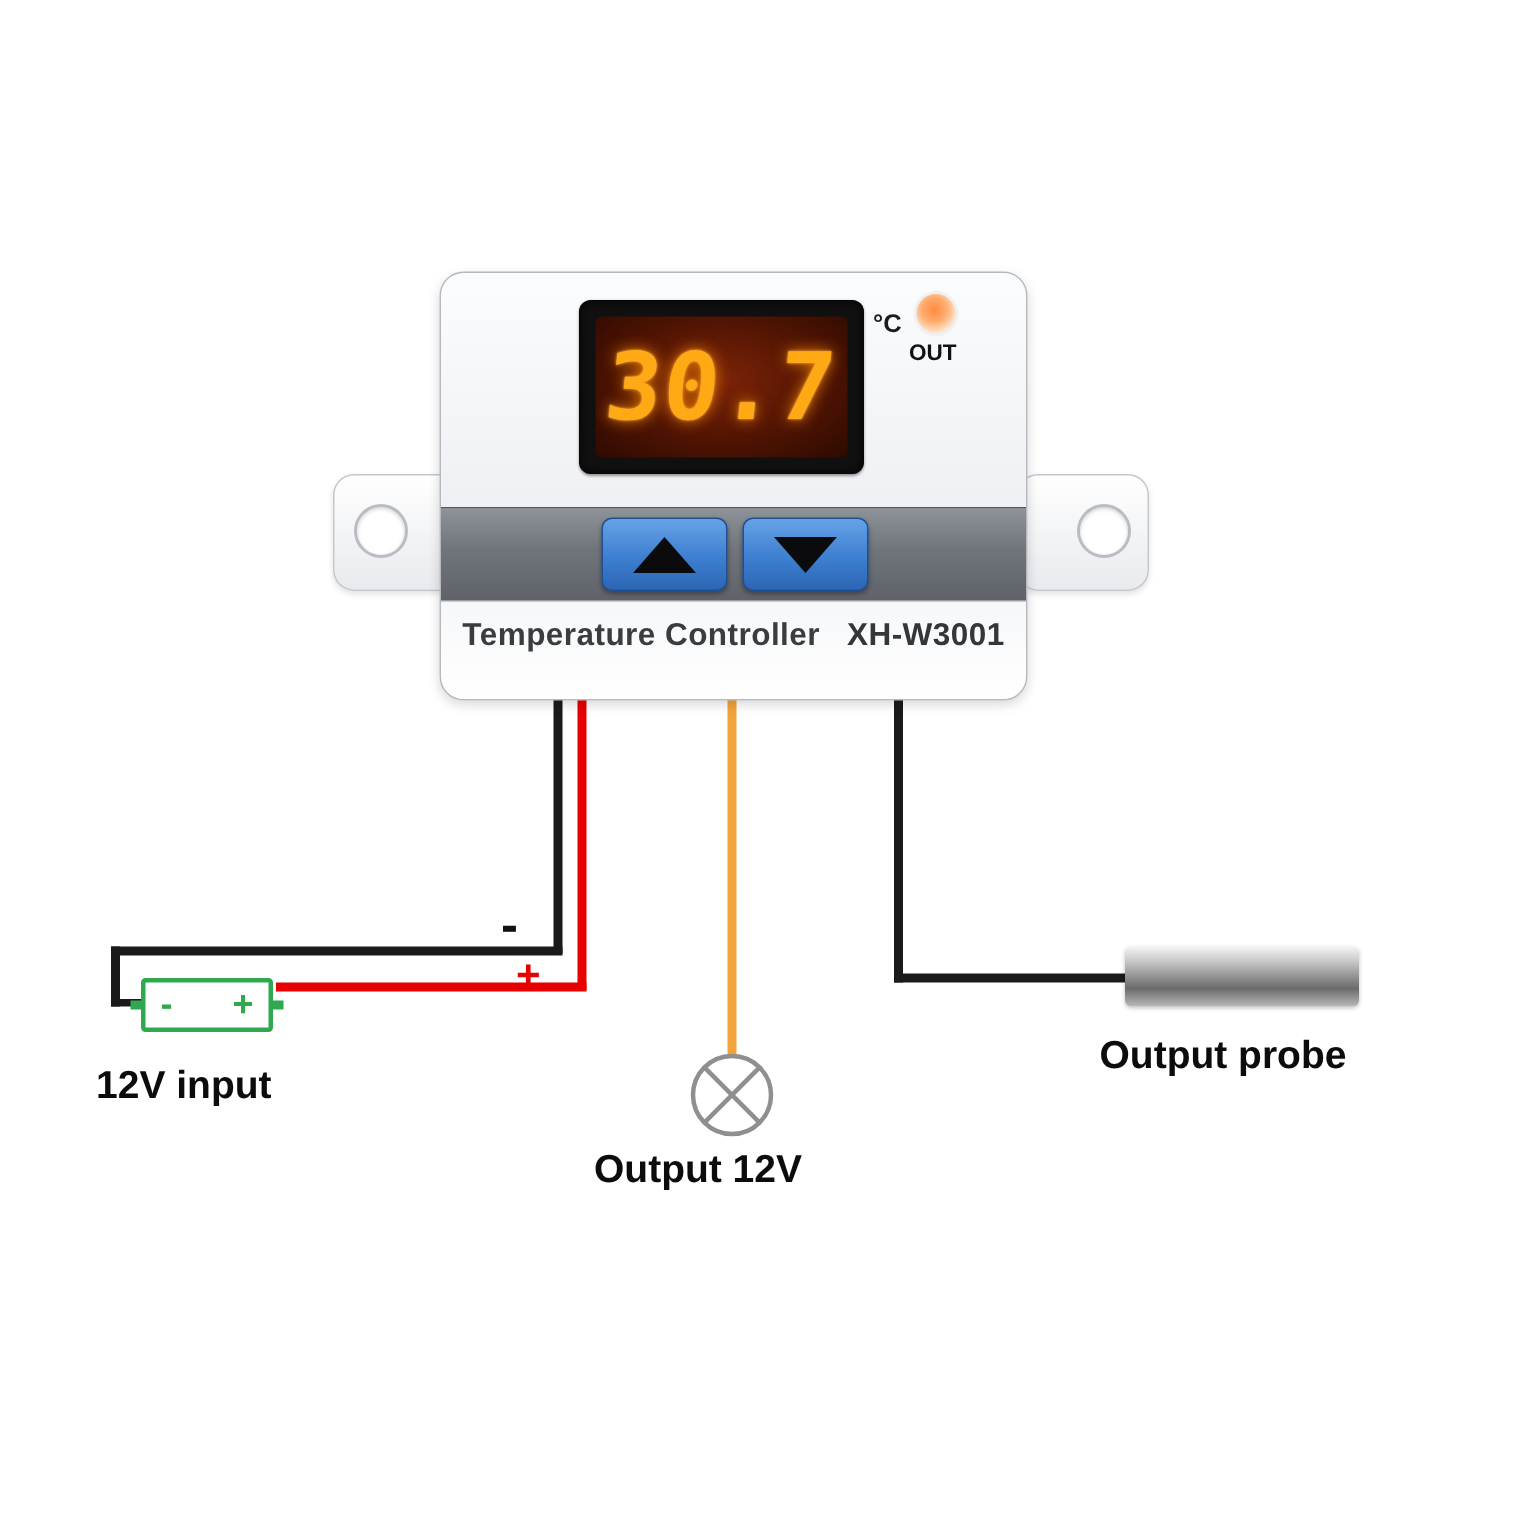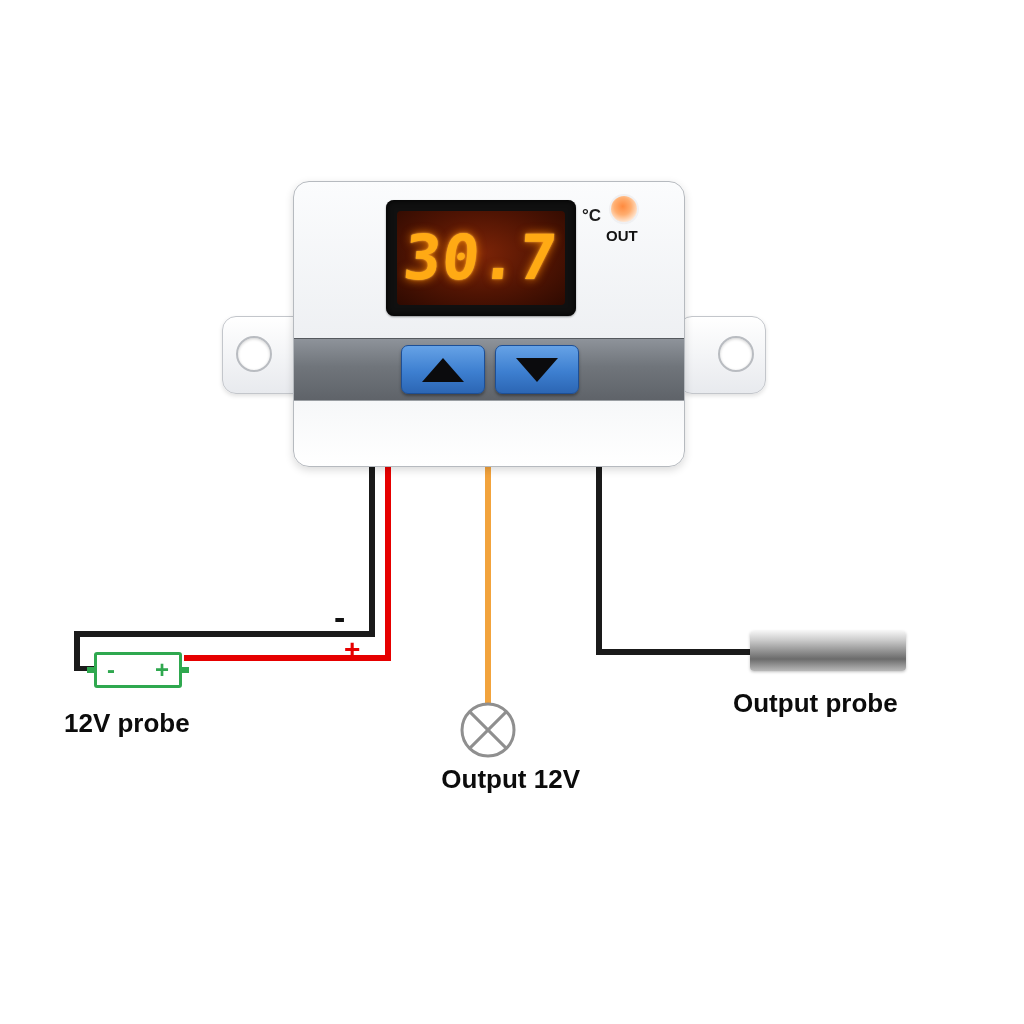--- a/index.html
+++ b/index.html
@@ -145,49 +145,52 @@
 
     <div class="band">
       <div class="btn btn-up">
         <span class="tri-up"></span>
       </div>
       <div class="btn btn-down">
         <span class="tri-down"></span>
       </div>
     </div>
 
+    <div class="device-caption">
+      <span>Temperature Controller</span><span class="model">XH-W3001</span>
+    </div>
   </div>
 
   <div class="wire wire-black" style="left:369px;top:464px;width:6px;height:172px;"></div>
   <div class="wire wire-black" style="left:74px;top:631px;width:301px;height:6px;"></div>
   <div class="wire wire-black" style="left:74px;top:631px;width:6px;height:40px;"></div>
   <div class="wire wire-black" style="left:74px;top:666px;width:22px;height:5px;"></div>
 
   <div class="wire wire-red" style="left:385px;top:464px;width:6px;height:196px;"></div>
   <div class="wire wire-red" style="left:184px;top:655px;width:207px;height:6px;"></div>
 
   <div class="mark-minus">-</div>
   <div class="mark-plus">+</div>
 
   <div class="battery-stub" style="left:87px;"></div>
   <div class="battery-stub" style="left:180px;"></div>
   <div class="battery">
     <span>-</span>
     <span>+</span>
   </div>
-  <div class="label-text" style="left:64px;top:708px;">12V probe</div>
+  <div class="label-text" style="left:64px;top:708px;">12V input</div>
 
   <div class="wire wire-yellow" style="left:485px;top:464px;width:6px;height:240px;"></div>
   <div class="lamp">
     <svg width="60" height="60" viewBox="0 0 60 60">
       <circle cx="30" cy="30" r="26" fill="#ffffff" stroke="#8f8f8f" stroke-width="3"></circle>
       <line x1="11.6" y1="11.6" x2="48.4" y2="48.4" stroke="#8f8f8f" stroke-width="3"></line>
       <line x1="48.4" y1="11.6" x2="11.6" y2="48.4" stroke="#8f8f8f" stroke-width="3"></line>
     </svg>
   </div>
-  <div class="label-text" style="left:396px;top:764px;width:184px;text-align:right;">Output 12V</div>
+  <div class="label-text" style="left:396px;top:764px;width:184px;text-align:left;">Output 12V</div>
 
   <div class="wire wire-black" style="left:596px;top:464px;width:6px;height:191px;"></div>
   <div class="wire wire-black" style="left:596px;top:649px;width:158px;height:6px;"></div>
   <div class="probe"></div>
   <div class="label-text" style="left:733px;top:688px;">Output probe</div>
 
 </div>
 
 </body></html>

